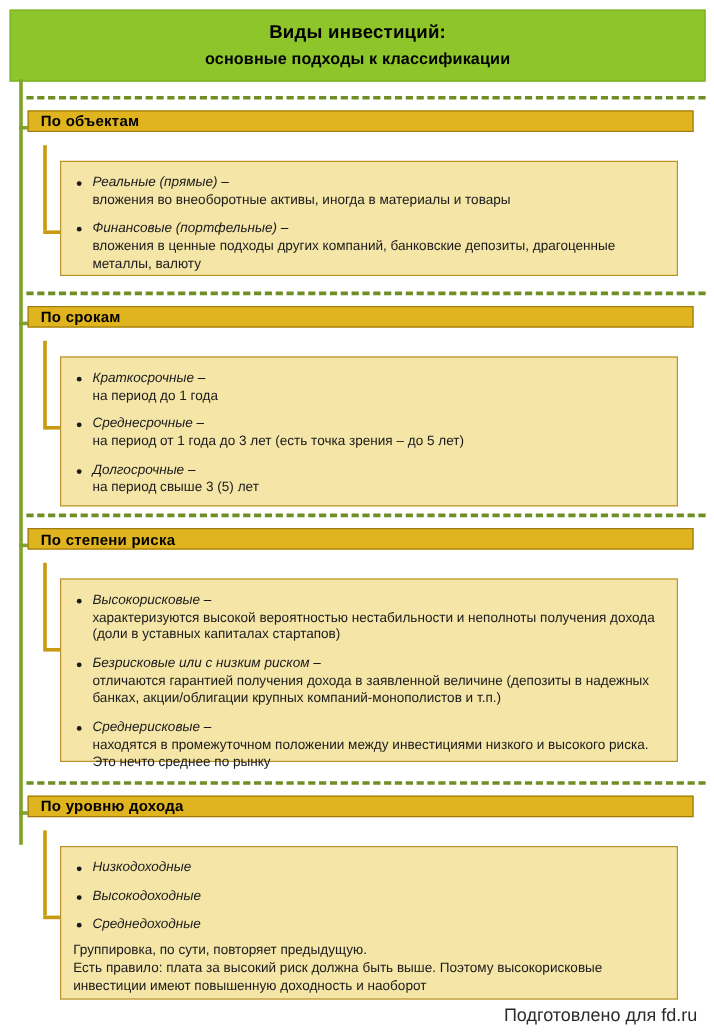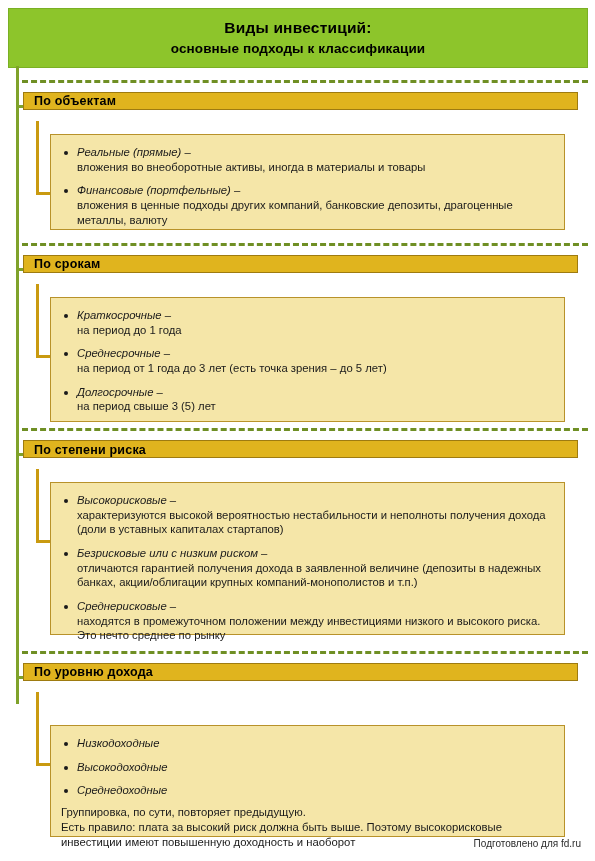--- a/index.html
+++ b/index.html
@@ -189,21 +189,21 @@
     color: #1a1a1a;
     margin-top: 7px;
     white-space: pre-line;
   }
 
   
   .footer {
     position: absolute;
     right: 14px;
     top: 838px;
-    font-size: 10px;
+    font-size: 15px;
     color: #2b2b2b;
   }
 </style>
 </head>
 <body>
 
 <div id="page">
 
   <div class="title-banner">
     <div class="title-line1">Виды инвестиций:</div>
@@ -278,21 +278,21 @@
           </li>
         </ul>
       </div>
       <div class="dashed-sep" style="top: 651px;"></div>
       <div class="green-arrow" style="top: 676px;"></div>
       <div class="sec-header" style="top: 663px;">
         <span class="sec-header-label">По уровню дохода</span>
       </div>
       <div class="gold-connector" style="top: 692px; height: 71px;"></div>
       <div class="gold-elbow" style="top: 763px;"></div>
-      <div class="sec-body" style="top: 725px; height: 112px;">
+      <div class="sec-body" style="top: 705px; height: 128px;">
         <ul class="items">
           <li>
             <span class="item-term">Низкодоходные</span>
           </li>
           <li>
             <span class="item-term">Высокодоходные</span>
           </li>
           <li>
             <span class="item-term">Среднедоходные</span>
           </li>

